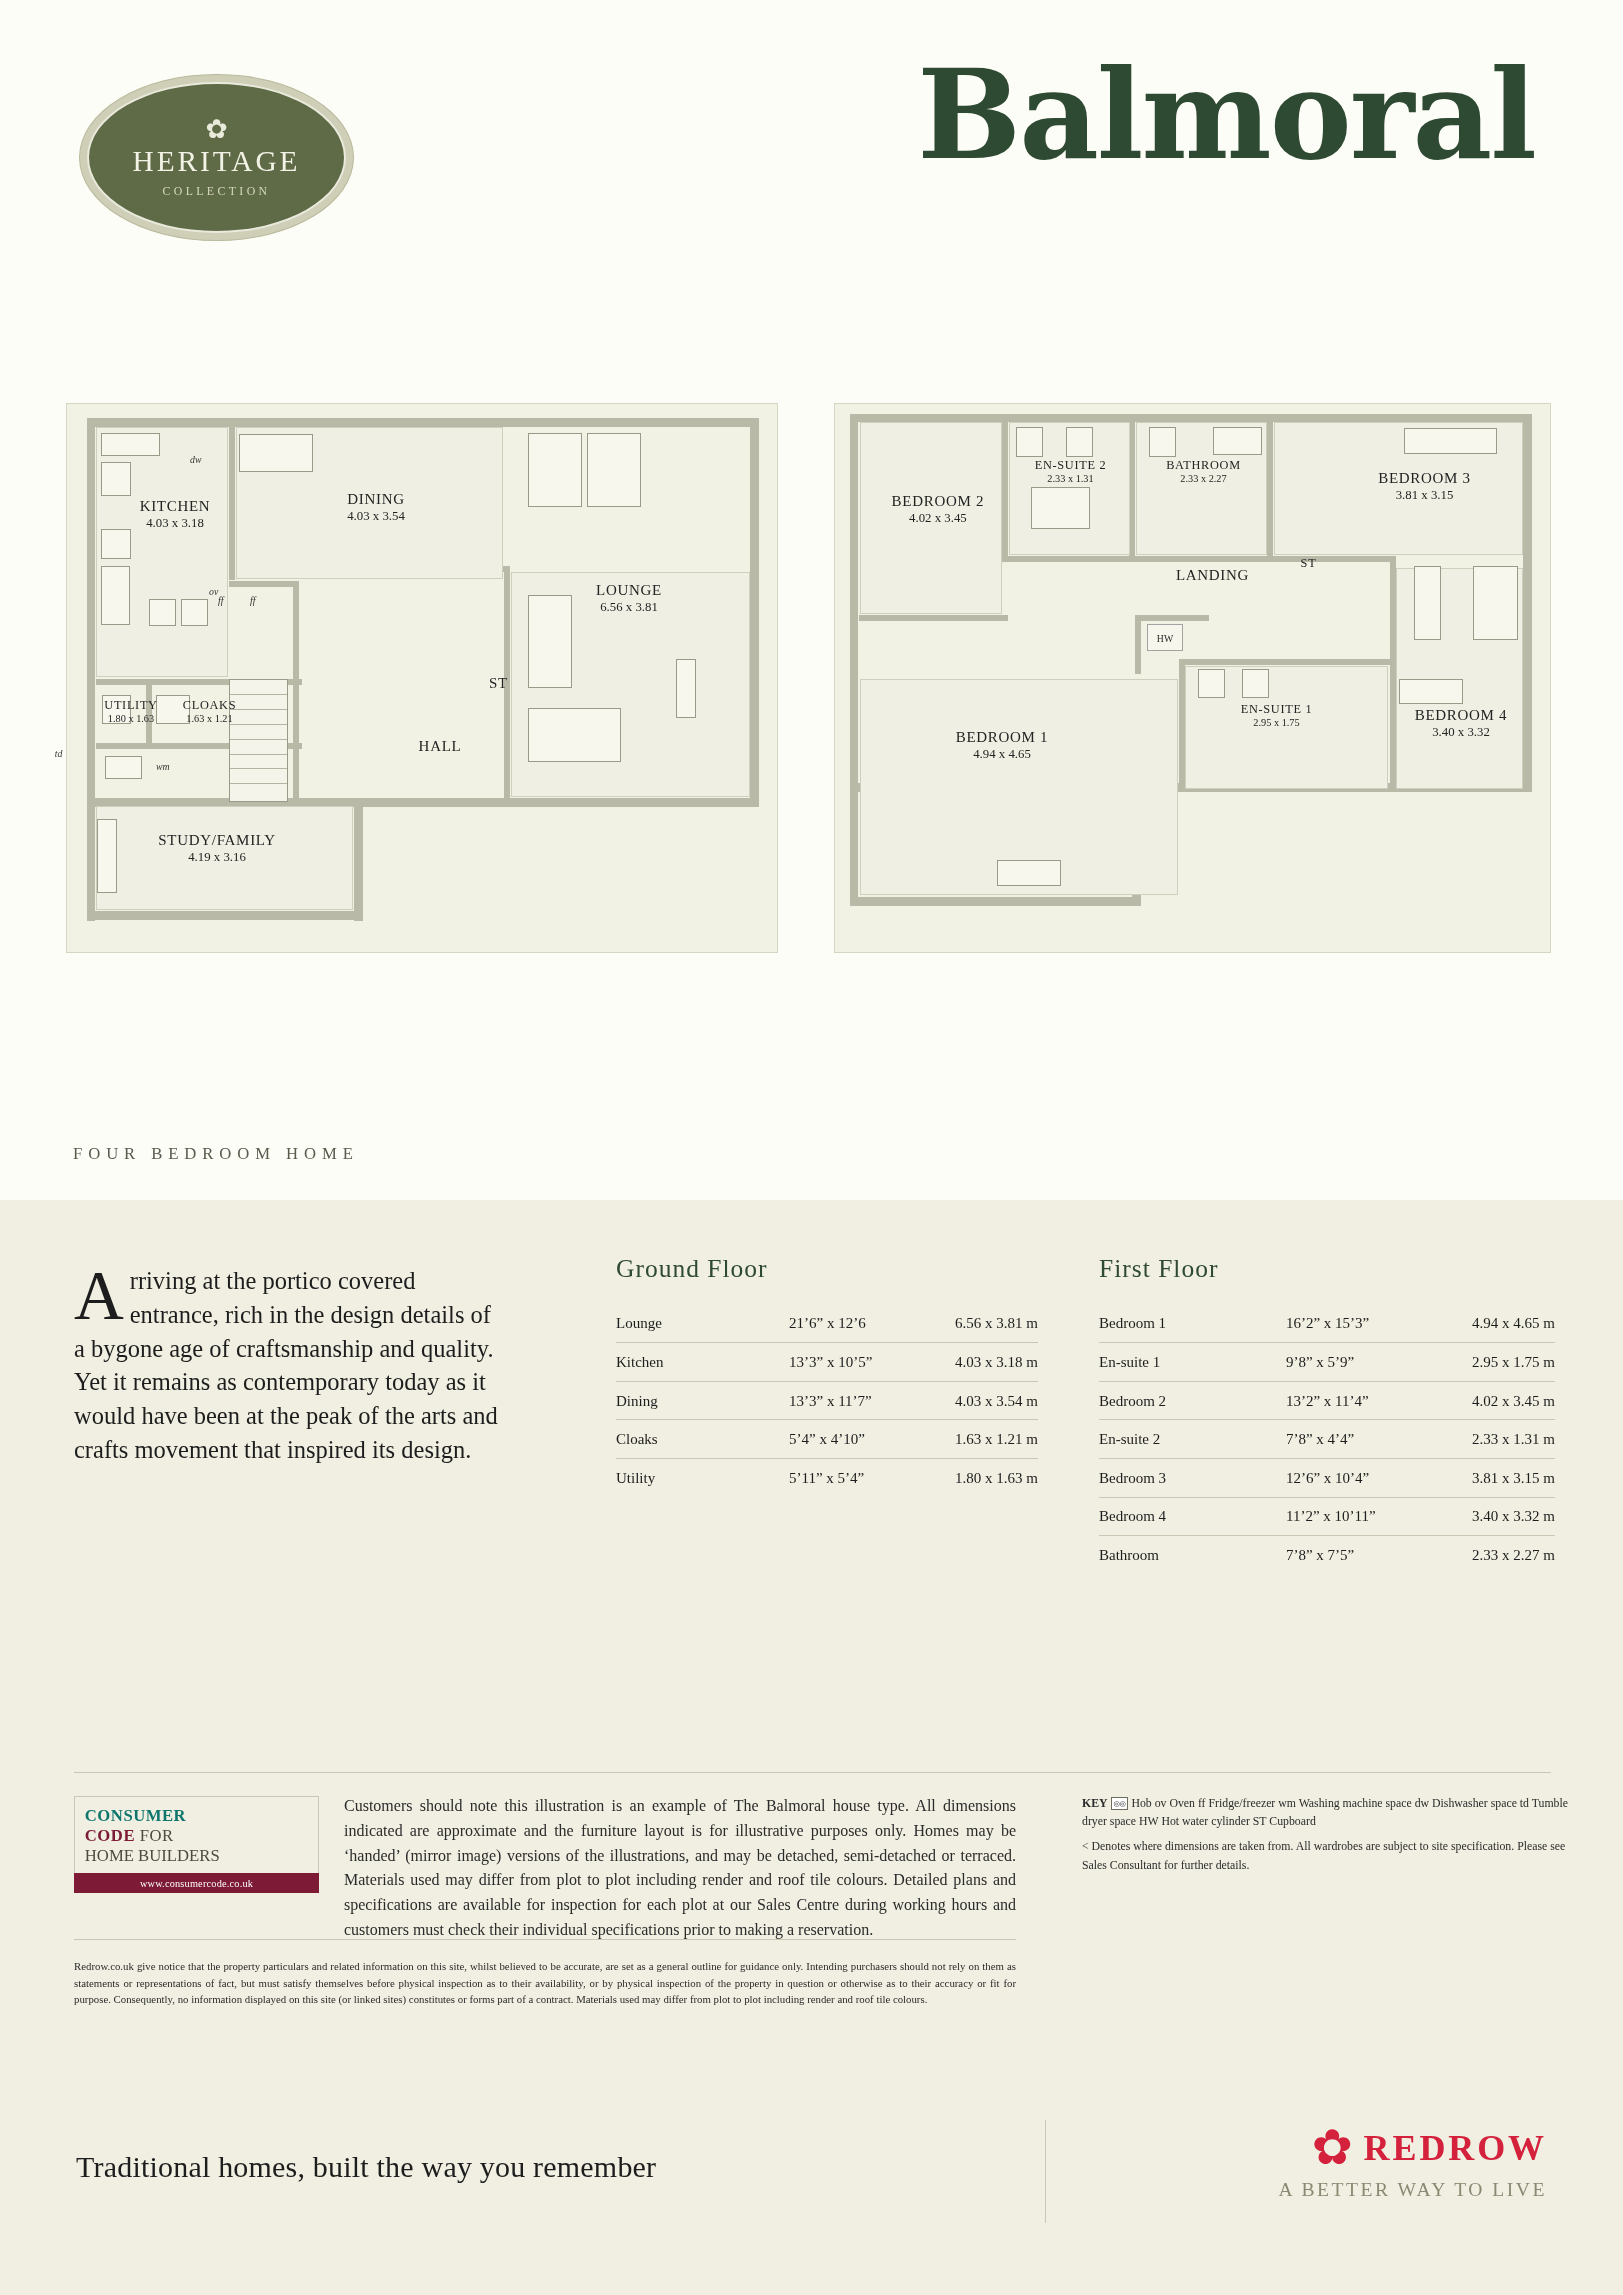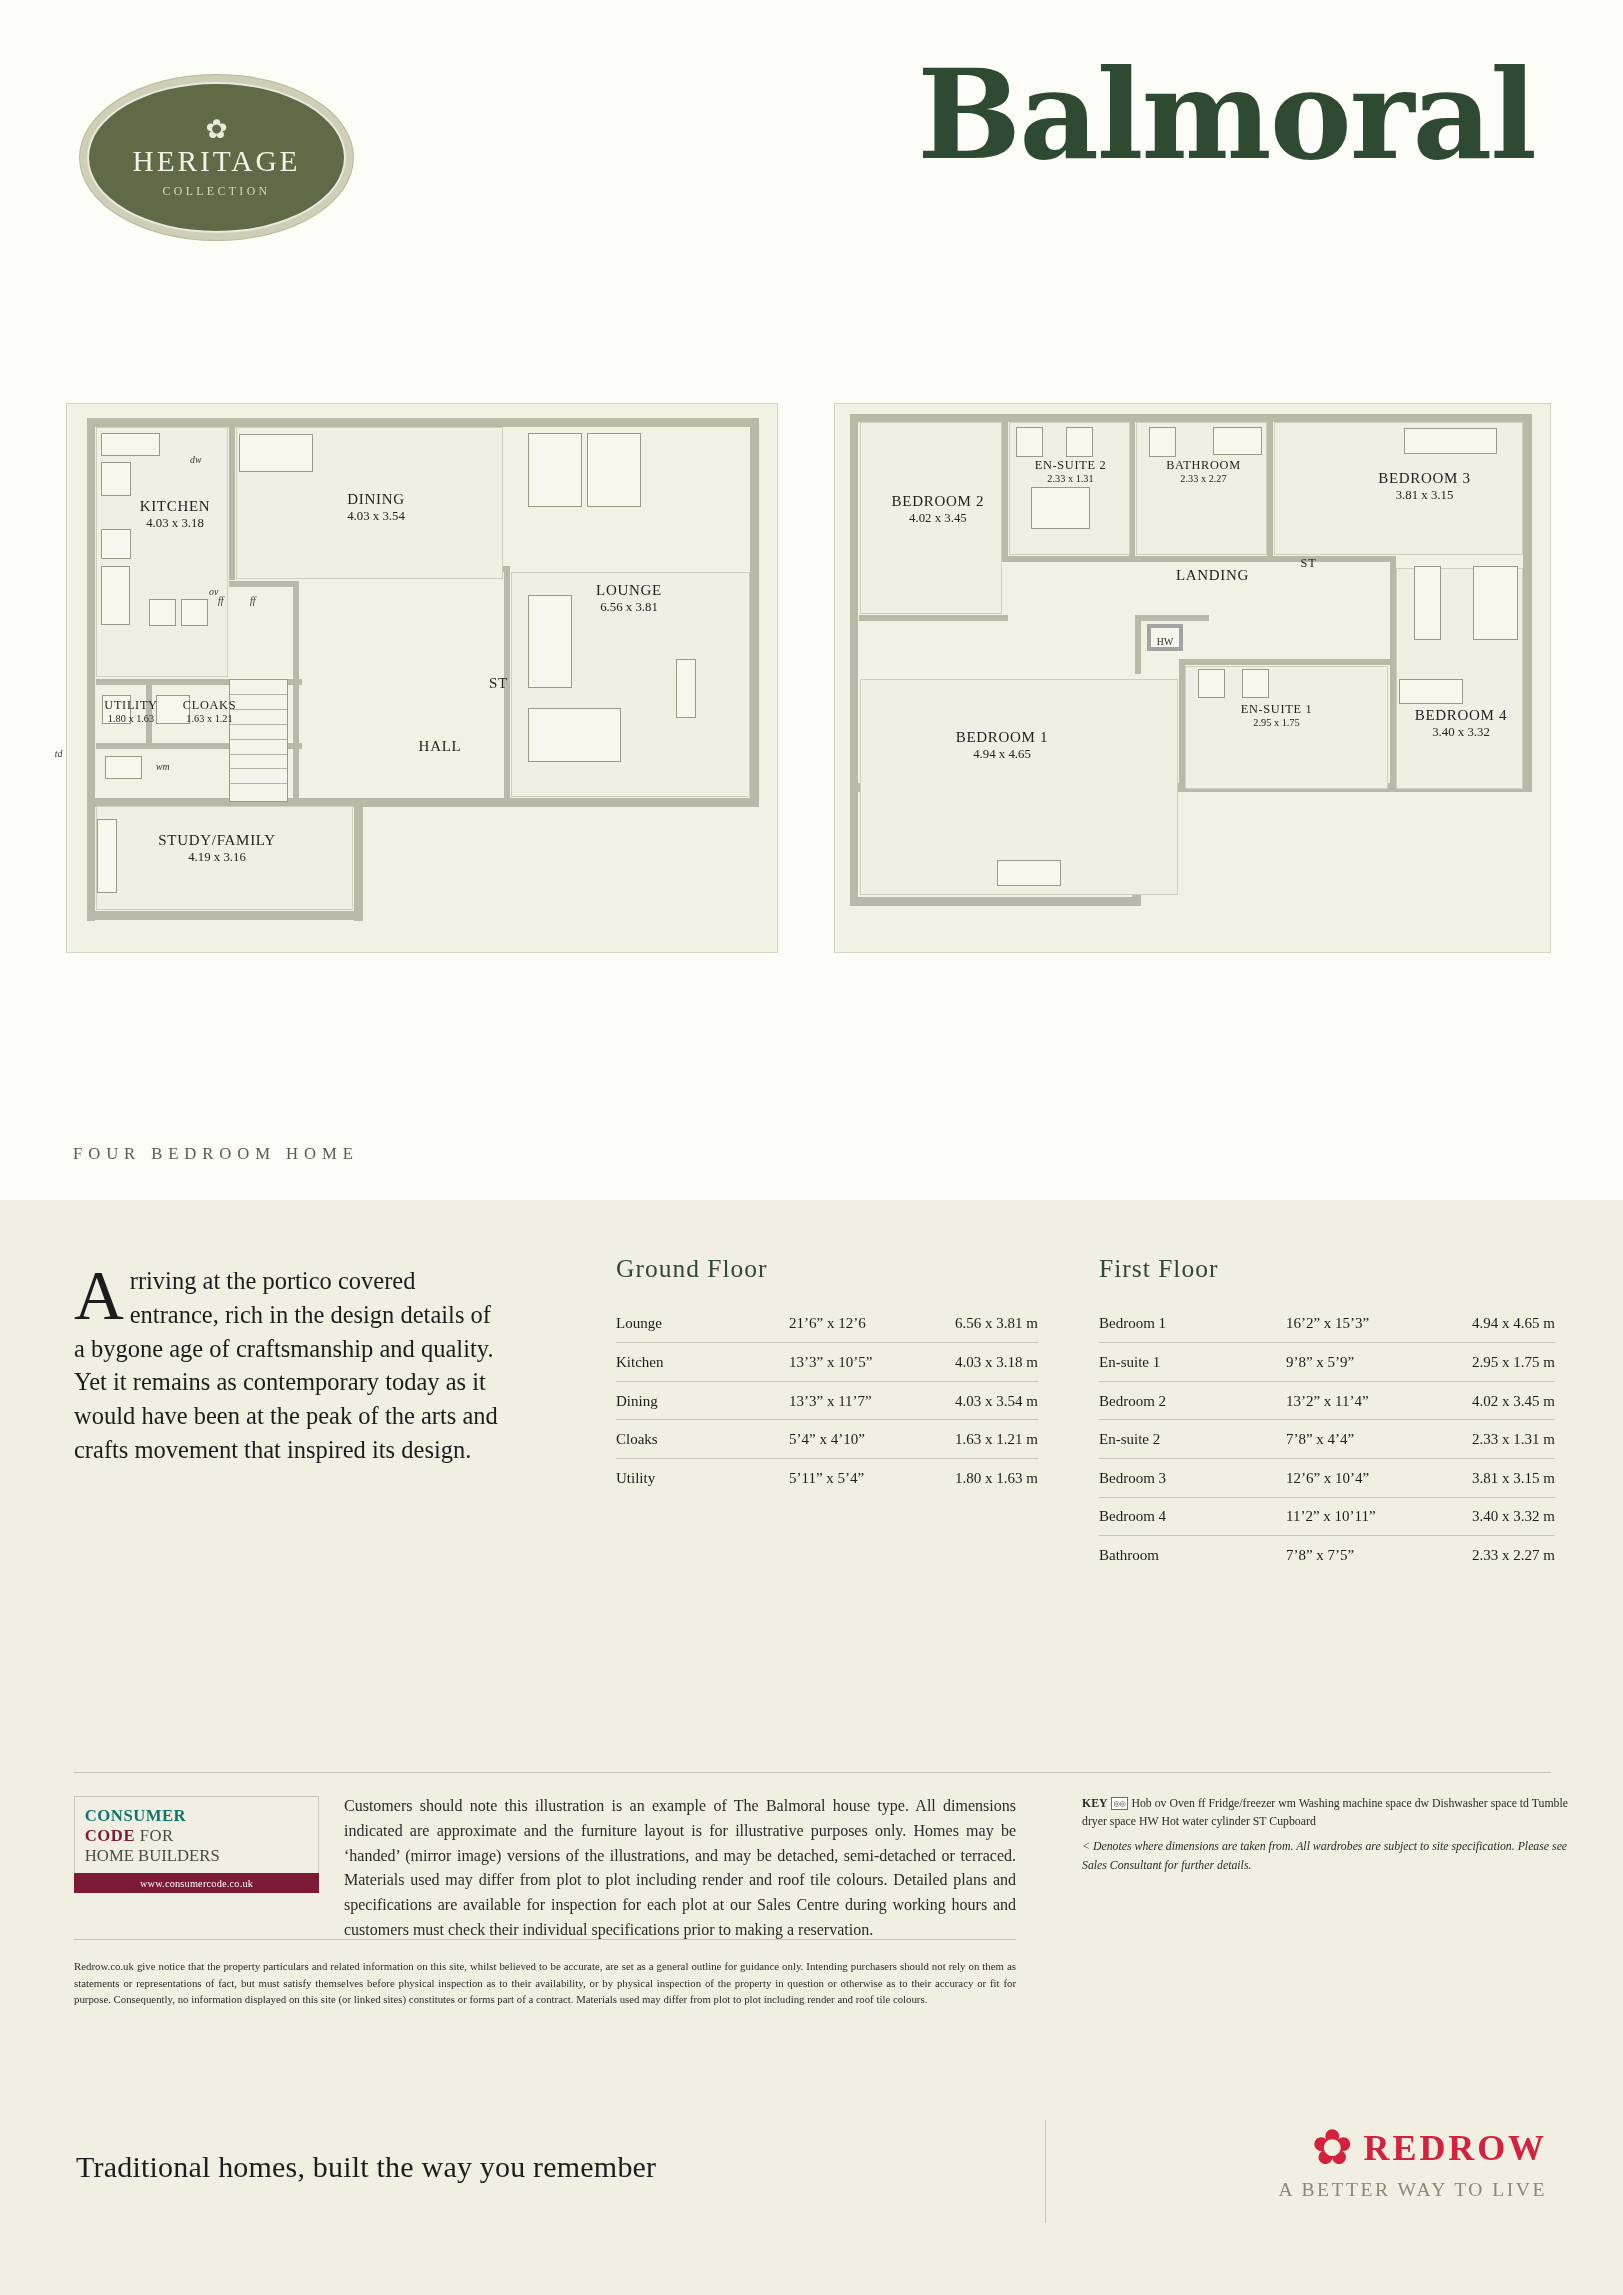--- a/index.html
+++ b/index.html
@@ -70,21 +70,21 @@
     color:#232323;
     line-height:1.25;
     white-space:nowrap;
   }
   .label .nm { display:block; font-size:15px; letter-spacing:0.7px; }
   .label .dm { display:block; font-size:12.8px; }
   .label.small .nm { font-size:12.3px; }
   .label.small .dm { font-size:10.3px; }
 
   .tagbox {
-    position:absolute; border:4px solid #a3a3a3; background:#f6f6ec;
+    position:absolute; border:1px solid #a3a3a3; background:#f6f6ec;
     font-size:9.8px; text-align:center; line-height:1.6;
     font-family:"Liberation Serif", serif;
     padding:1px 2.9px;
   }
   .appl { position:absolute; border:0.7px solid #9a9a88; background:#f7f7ee; }
   .mini { position:absolute; font-size:9.8px; font-style:italic; color:#333; }
   .stairs { position:absolute; border:0.7px solid #9a9a88; background:#f4f4ea; }
   .stairs i {
     position:absolute; left:0; right:0; height:0; border-top:0.7px solid #b4b4a2;
   }
@@ -483,21 +483,21 @@
 </div>
 
 <div class="note-a">Customers should note this illustration is an example of The Balmoral house type. All dimensions indicated are approximate and the furniture layout is for illustrative purposes only. Homes may be ‘handed’ (mirror image) versions of the illustrations, and may be detached, semi-detached or terraced. Materials used may differ from plot to plot including render and roof tile colours. Detailed plans and specifications are available for inspection for each plot at our Sales Centre during working hours and customers must check their individual specifications prior to making a reservation.</div>
 
 <div class="key">
   <div>
     <b>KEY</b>
     <span class="ic">◎◎</span>
     <span>Hob   ov Oven   ff Fridge/freezer   wm Washing machine space   dw Dishwasher space   td Tumble dryer space   HW Hot water cylinder   ST Cupboard</span>
   </div>
-  <div style="margin-top:6.9px;font-style:italic;">&lt; Denotes where dimensions are taken from. All wardrobes are subject to site specification. Please see Sales Consultant for further details.</div>
+  <div style="margin-top:6.9px;">&lt; Denotes where dimensions are taken from. All wardrobes are subject to site specification. Please see Sales Consultant for further details.</div>
 </div>
 
 <div class="note-b">Redrow.co.uk give notice that the property particulars and related information on this site, whilst believed to be accurate, are set as a general outline for guidance only. Intending purchasers should not rely on them as statements or representations of fact, but must satisfy themselves before physical inspection as to their availability, or by physical inspection of the property in question or otherwise as to their accuracy or fit for purpose. Consequently, no information displayed on this site (or linked sites) constitutes or forms part of a contract. Materials used may differ from plot to plot including render and roof tile colours.</div>
 
 <div class="tagline">Traditional homes, built the way you remember</div>
 <div class="vdiv"></div>
 
 <div class="redrow">
   <div class="redrow-row">
     <span class="redrow-mark">✿</span>

